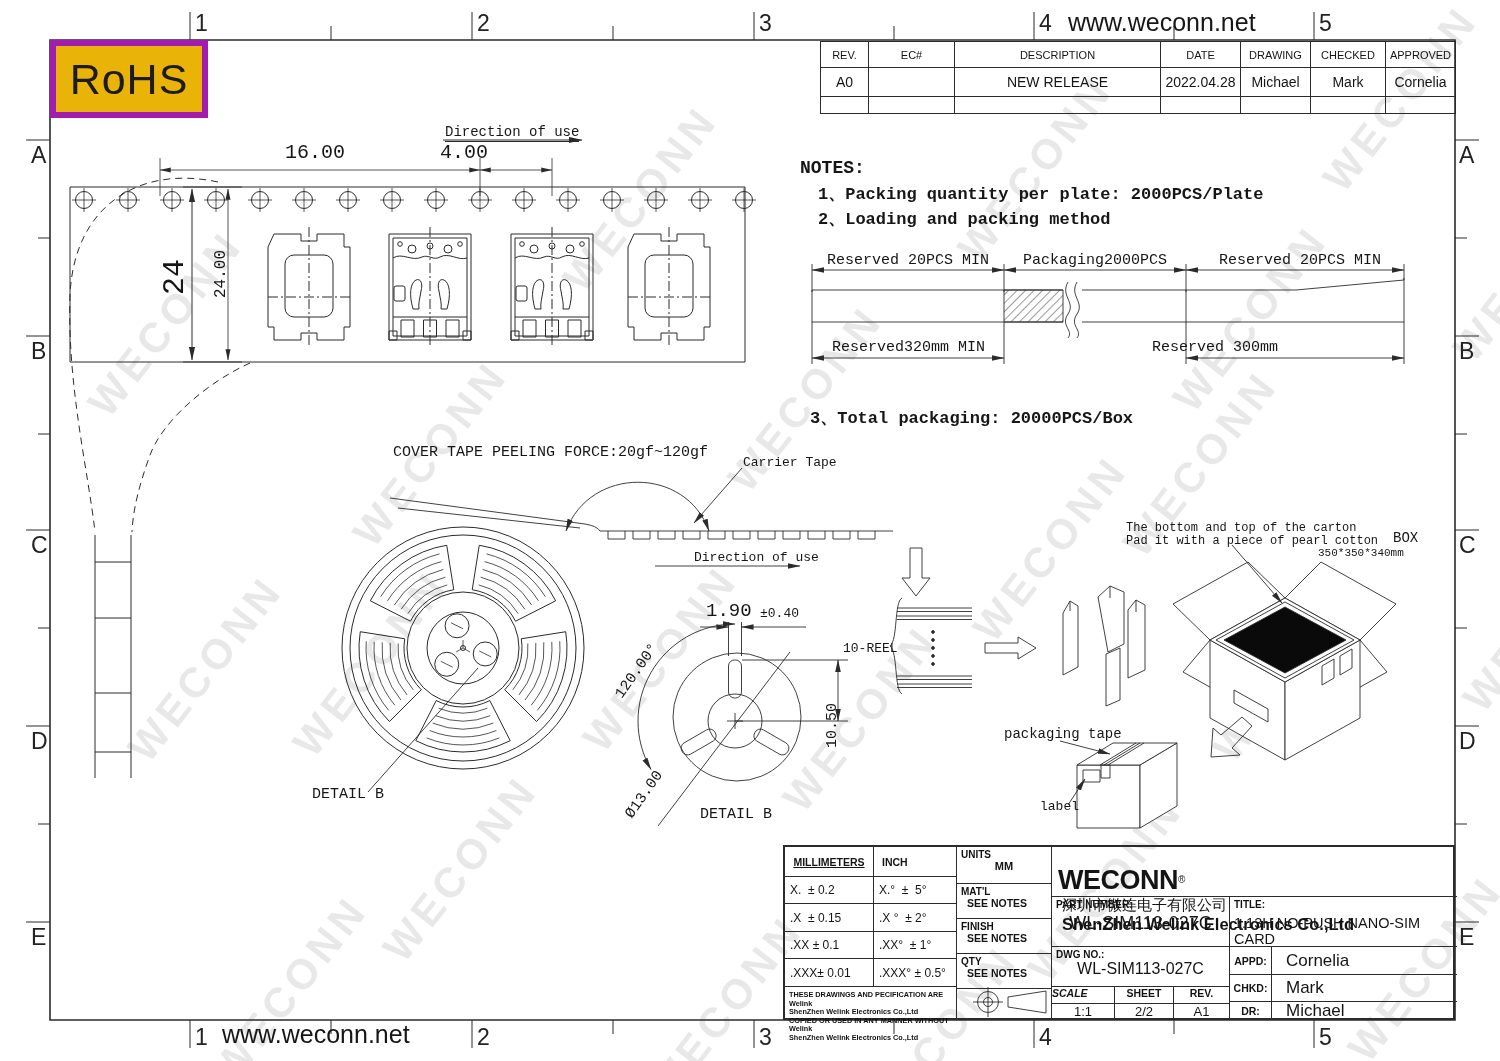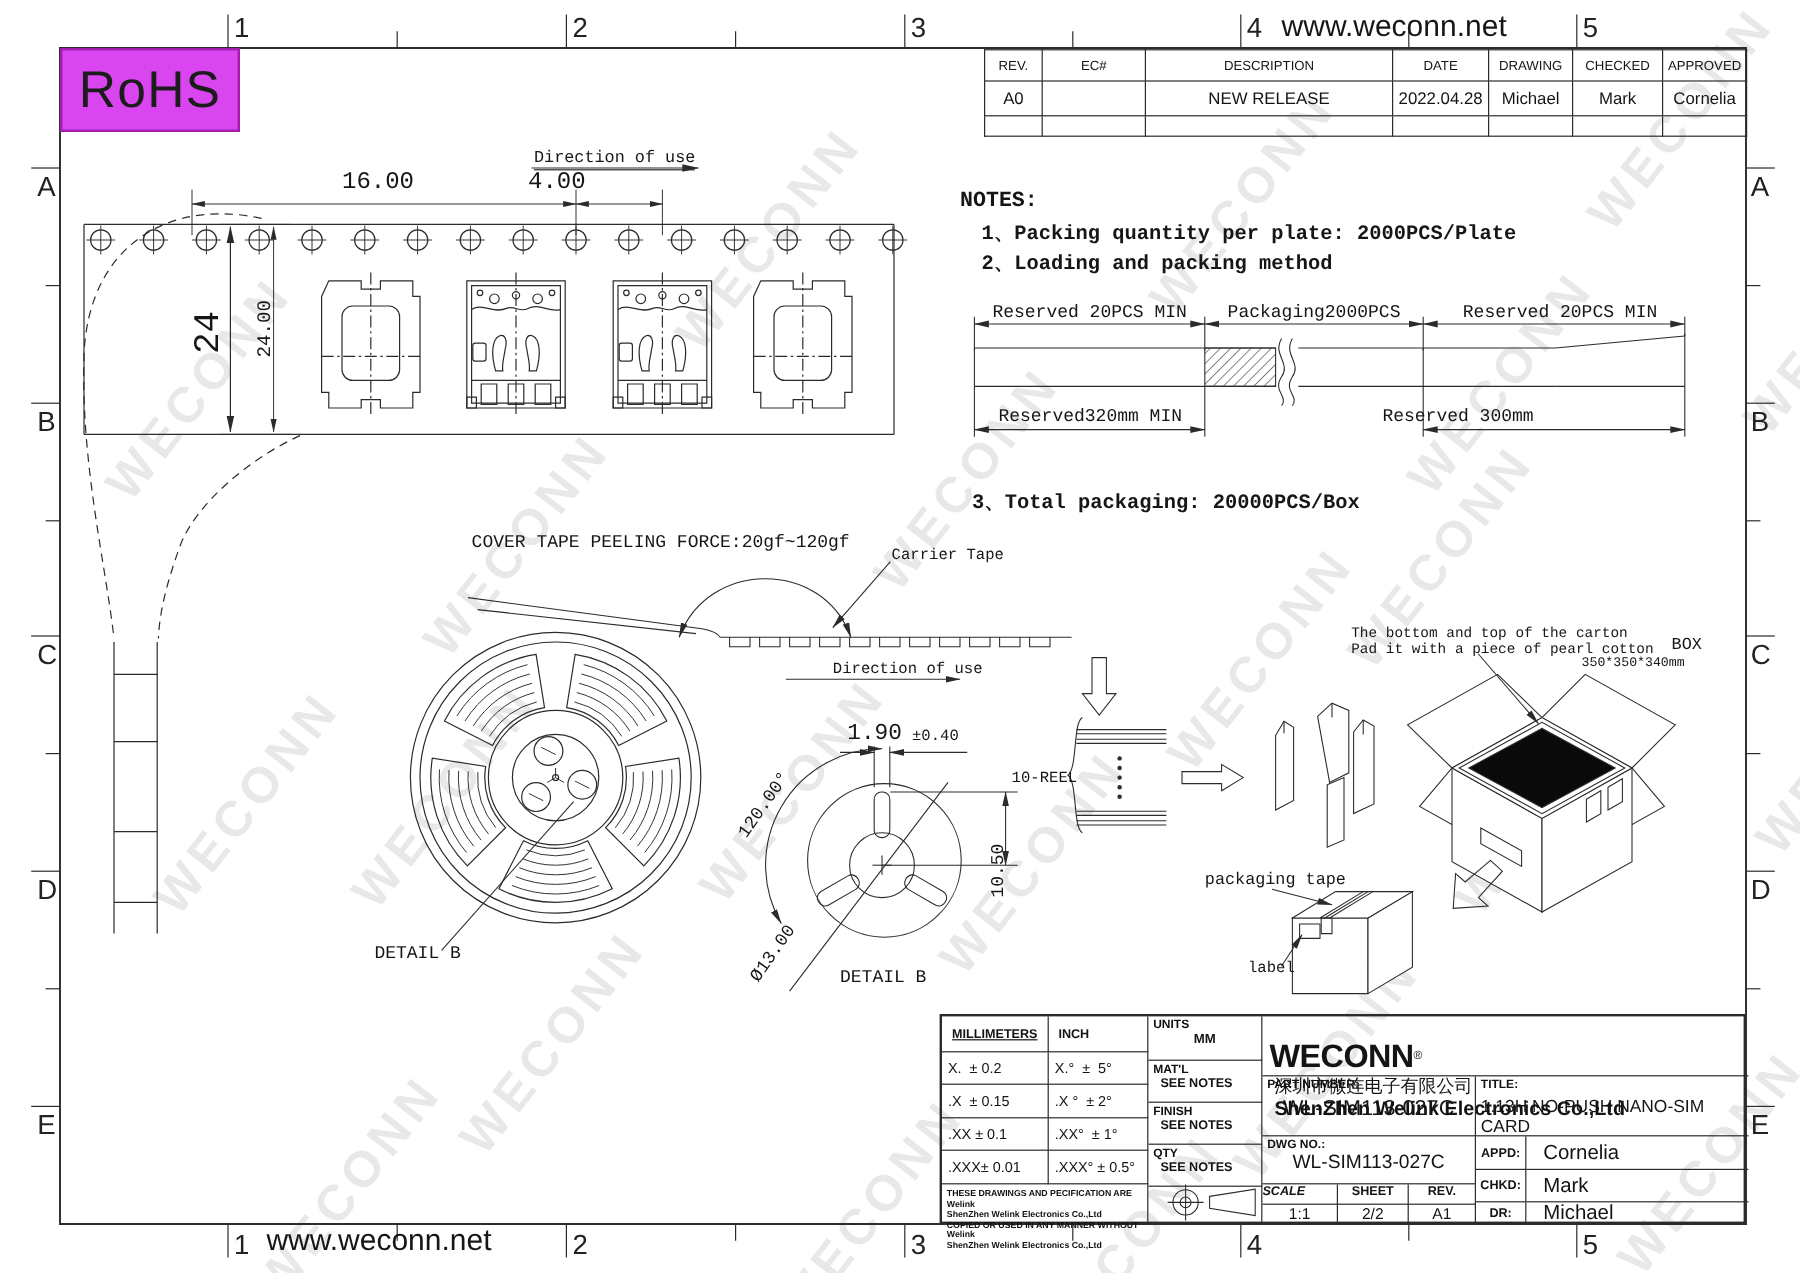--- a/index.html
+++ b/index.html
@@ -8,22 +8,22 @@
   #wm{position:absolute;inset:0;z-index:0;}
   .wm{position:absolute;transform:rotate(-52deg);font:600 42px "Liberation Sans",sans-serif;
       letter-spacing:5px;color:rgba(0,0,0,0.09);white-space:nowrap;}
   #art{position:absolute;left:0;top:0;z-index:1;}
   #art *{vector-effect:non-scaling-stroke;}
   .t{position:absolute;z-index:2;white-space:pre;color:#161616;}
   .mono{font-family:"Liberation Mono","DejaVu Sans Mono",monospace;}
   .rot{transform-origin:0 0;transform:rotate(-90deg);}
   .rot55{transform-origin:0 0;transform:rotate(-55deg);}
   
-  #rohs{position:absolute;left:50px;top:40px;width:146px;height:66px;border:2px solid #a21caf;
-        background:#d946ef;z-index:2;display:flex;align-items:center;justify-content:center;
+  #rohs{position:absolute;left:50px;top:40px;width:146px;height:66px;border:6px solid #a21caf;
+        background:#eab308;z-index:2;display:flex;align-items:center;justify-content:center;
         font-size:43px;letter-spacing:1px;color:#1c1c1c;}
   
   #revtbl{position:absolute;left:820px;top:41px;z-index:2;border-collapse:collapse;}
   #revtbl td{border:1.4px solid #2b2b2b;text-align:center;padding:0;font-size:11px;}
   #revtbl tr.vals td{font-size:14px;}
   #revtbl td.name{font-size:15px;}
   
   #tb{position:absolute;left:783px;top:845px;width:672px;height:175px;z-index:2;
       border:2px solid #2b2b2b;box-sizing:border-box;}
   .cell{position:absolute;box-sizing:border-box;border-right:1.3px solid #2b2b2b;border-bottom:1.3px solid #2b2b2b;}

